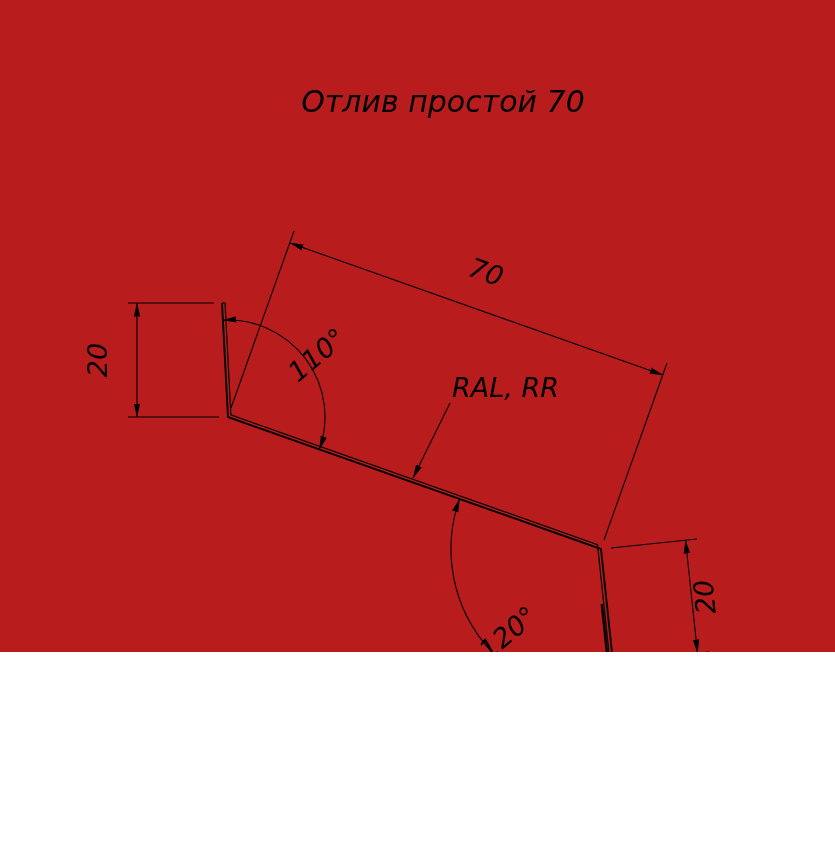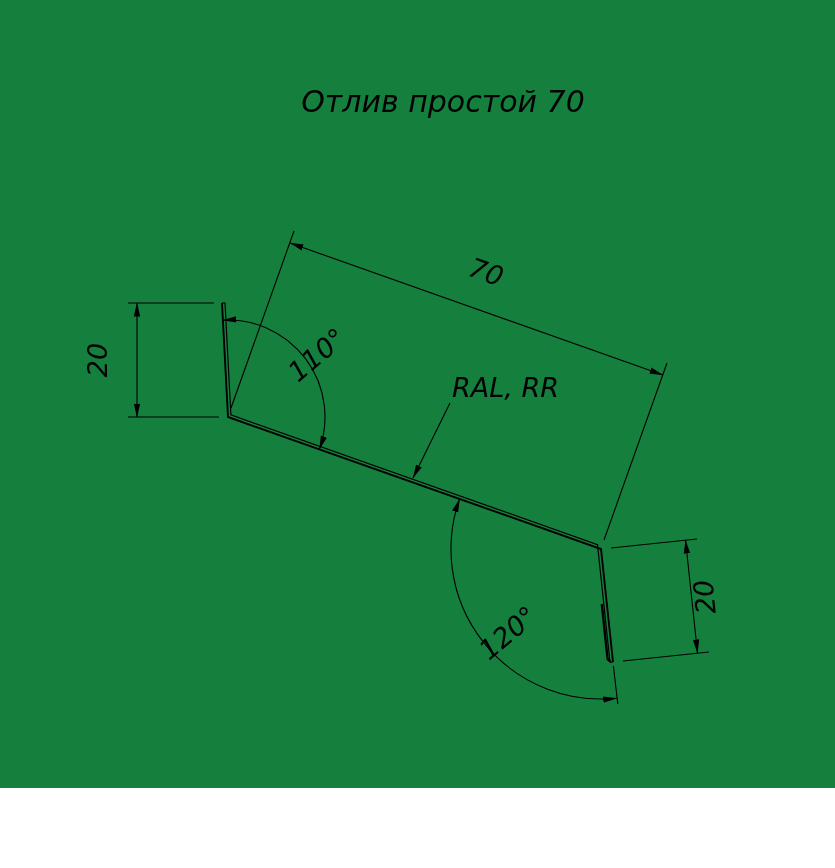--- a/index.html
+++ b/index.html
@@ -3,22 +3,22 @@
 <meta charset="utf-8">
 <style>
   html, body {
     margin: 0;
     padding: 0;
     background: #ffffff;
   }
   .canvas {
     position: relative;
     width: 835px;
-    height: 788px;
-    background: #15803d;
+    height: 652px;
+    background: #b91c1c;
     overflow: hidden;
     font-family: "DejaVu Sans", sans-serif;
   }
   svg text {
     font-family: "DejaVu Sans", "Liberation Sans", sans-serif;
     font-style: italic;
     fill: #000000;
   }
   .t-title { font-size: 30px; }
   .t-dim   { font-size: 27px; }

